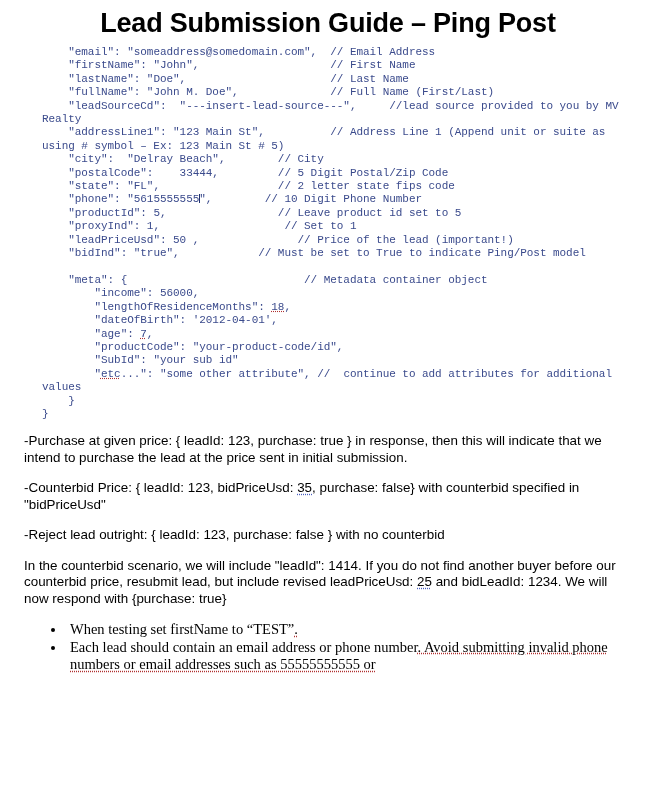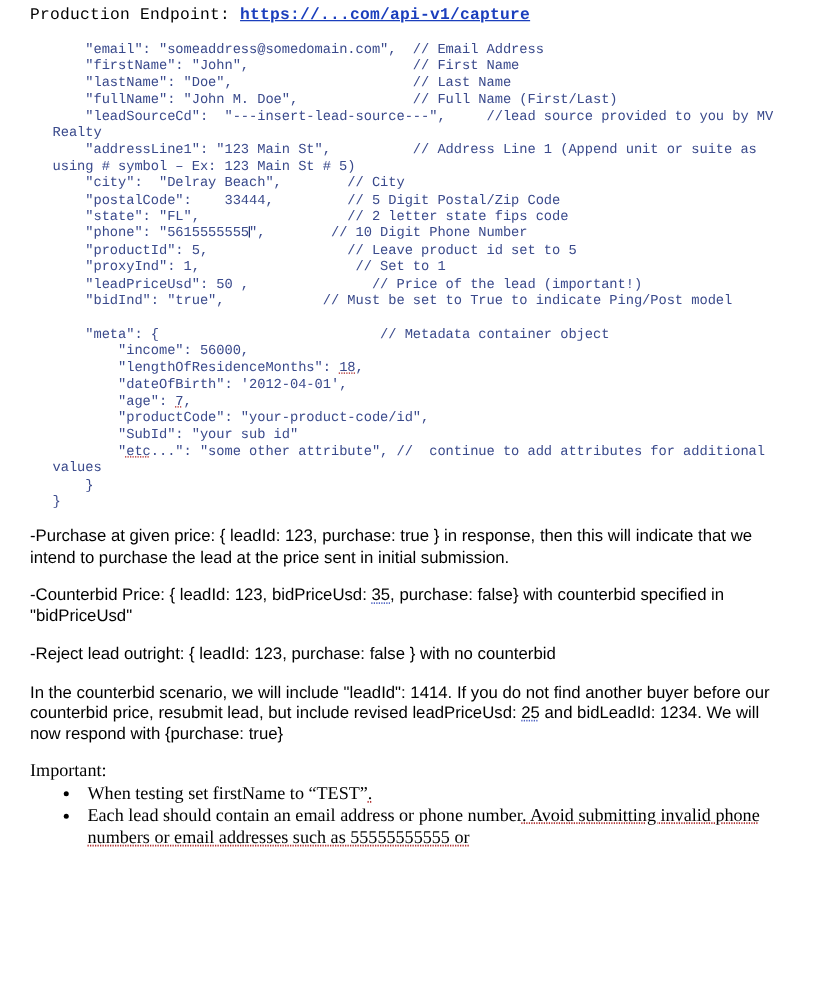--- a/index.html
+++ b/index.html
@@ -114,26 +114,23 @@
   ul.bullets li {
     margin: 0 0 0 0;
     padding-left: 4px;
   }
 </style>
 </head>
 <body>
 
 <div class="page">
 
+  <h1 class="doc-title">Lead Submission Guide – Ping Post</h1>
 
 
-  <div class="endpoint-line">
-    <span>Production Endpoint:</span>
-    <a class="endpoint-link" href="#">https://...com/api-v1/capture</a>
-  </div>
 
 
   <pre class="json-block"><span>    "email": "someaddress@somedomain.com",  // Email Address
     "firstName": "John",                    // First Name
     "lastName": "Doe",                      // Last Name
     "fullName": "John M. Doe",              // Full Name (First/Last)
     "leadSourceCd":  "---insert-lead-source---",     //lead source provided to you by MV Realty
     "addressLine1": "123 Main St",          // Address Line 1 (Append unit or suite as using # symbol – Ex: 123 Main St # 5)
     "city":  "Delray Beach",        // City
     "postalCode":    33444,         // 5 Digit Postal/Zip Code
@@ -155,20 +152,19 @@
     }
 }</span></pre>
 
   <div class="sans-block">
     <p>-Purchase at given price: { leadId: 123, purchase: true } in response, then this will indicate that we intend to purchase the lead at the price sent in initial submission.</p>
     <p><span>-Counterbid Price: { leadId: 123, bidPriceUsd: </span><span class="sq-blue">35</span><span>, purchase: false} with counterbid specified in "bidPriceUsd"</span></p>
     <p>-Reject lead outright: { leadId: 123, purchase: false } with no counterbid</p>
     <p><span>In the counterbid scenario, we will include "leadId": 1414. If you do not find another buyer before our counterbid price, resubmit lead, but include revised leadPriceUsd: </span><span class="sq-blue">25</span><span> and bidLeadId: 1234. We will now respond with {purchase: true}</span></p>
   </div>
 
-  <div class="important-head">Important:</div>
 
   <ul class="bullets">
     <li><span>When testing set firstName to “TEST”</span><span class="sq-red">.</span></li>
     <li><span>Each lead should contain an email address or phone number</span><span class="sq-red">. Avoid submitting invalid phone numbers or email addresses such as 55555555555 or </span></li>
   </ul>
 
 </div>
 
 </body></html>

